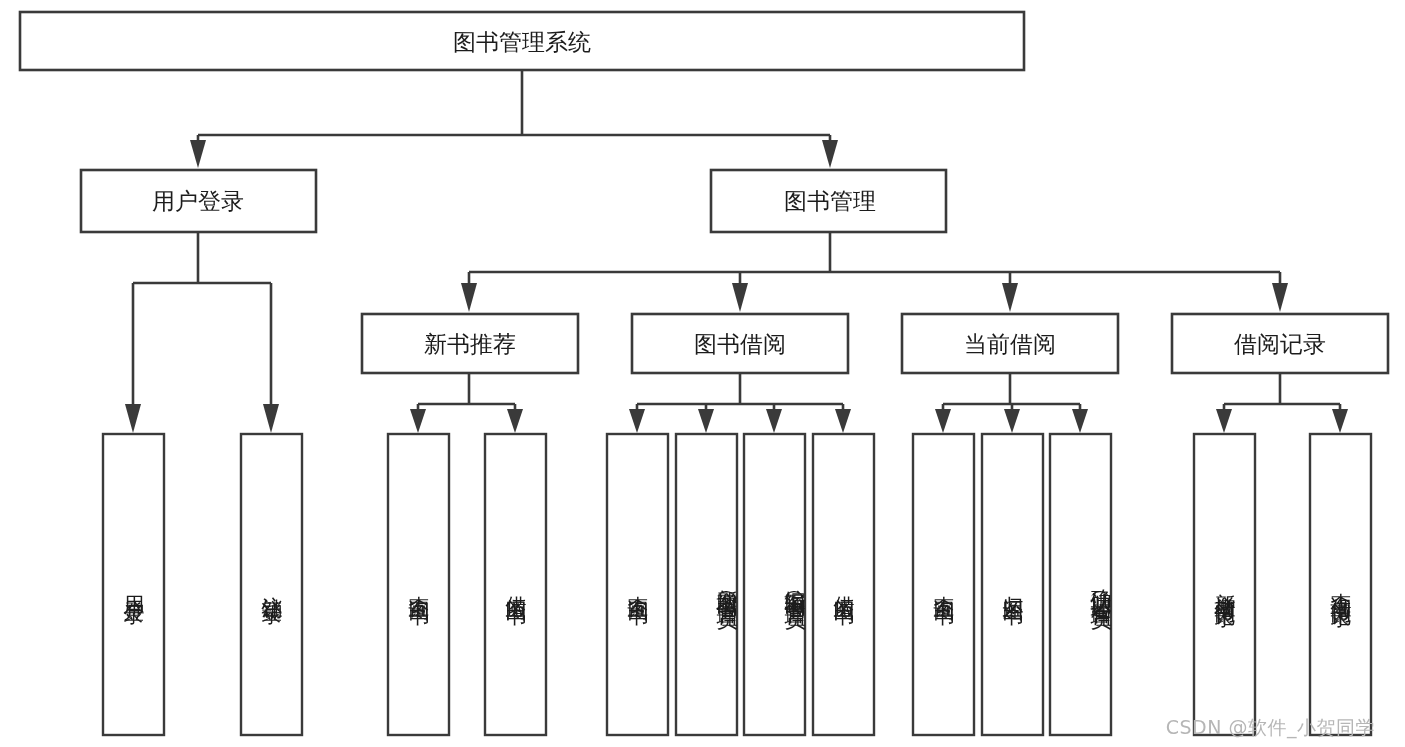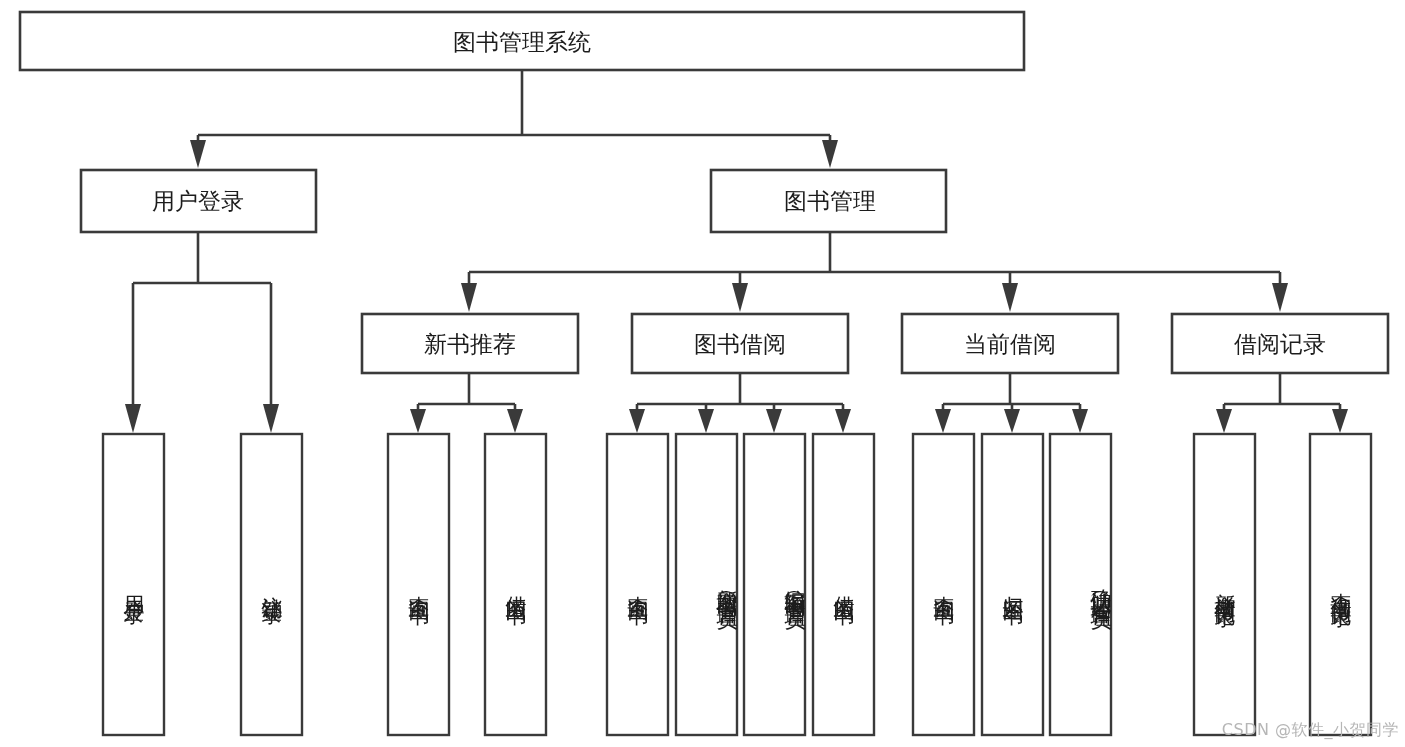--- a/index.html
+++ b/index.html
@@ -62,23 +62,23 @@
     letter-spacing: 3px;
     font-size: 21px;
     color: #1c1c1c;
     font-family: "DejaVu Sans", "Liberation Sans", sans-serif;
     line-height: 1;
     white-space: nowrap;
     pointer-events: none;
   }
   .watermark {
     position: absolute;
-    right: 6px;
+    right: 30px;
     bottom: 6px;
-    font-size: 16px;
+    font-size: 19px;
     color: #b6b6b6;
     font-family: "DejaVu Sans", "Liberation Sans", sans-serif;
     letter-spacing: 0.5px;
     user-select: none;
   }
 </style>
 </head>
 <body>
 
 <div id="diagram-root">

